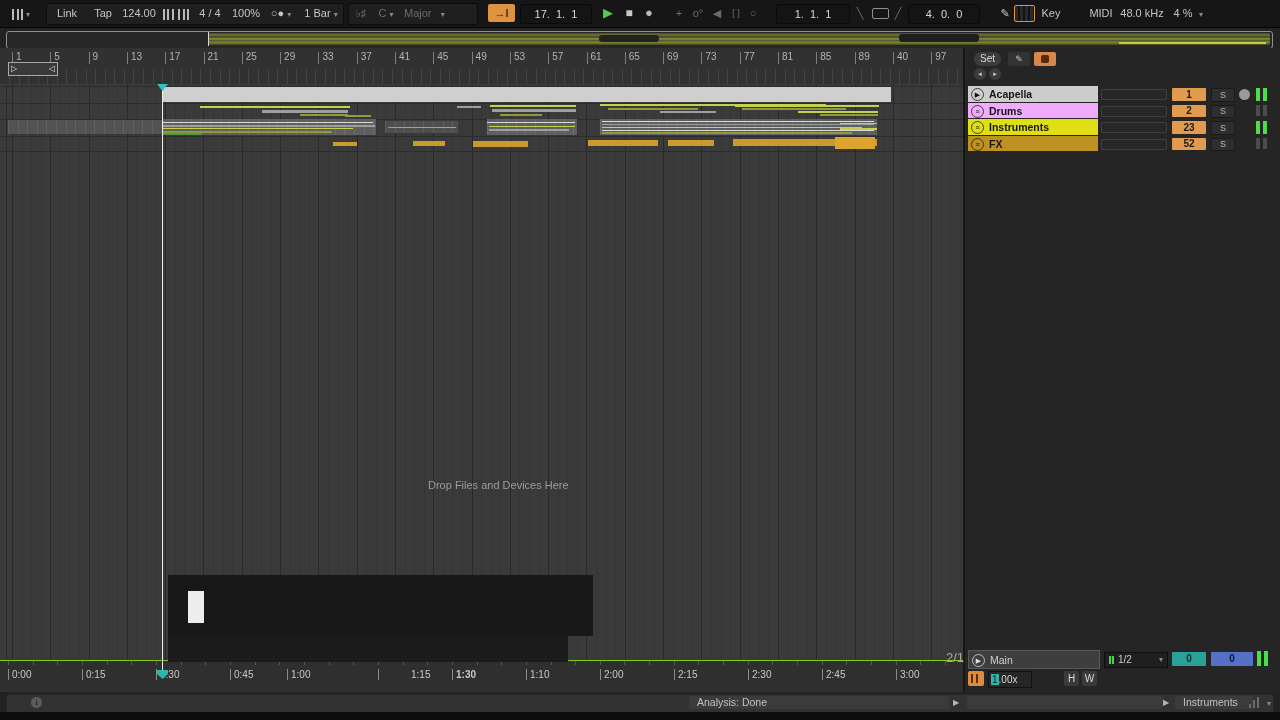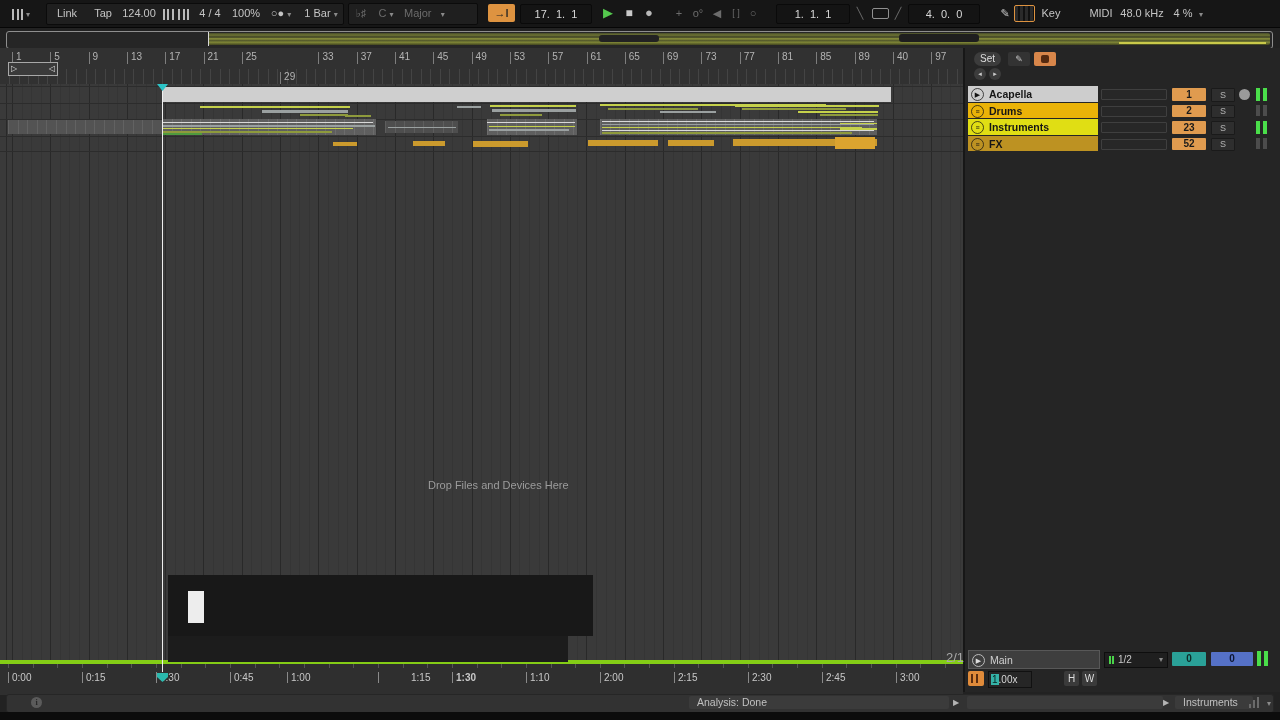--- a/index.html
+++ b/index.html
@@ -52,21 +52,21 @@
   .clip{position:absolute;}
   .blk{background-image:repeating-linear-gradient(90deg,rgba(255,255,255,0.12) 0 1px,rgba(255,255,255,0.04) 1px 9.6px);}
   .playhead{position:absolute;left:162px;top:0;width:1px;height:588px;background:#efefef;z-index:6;}
   .insmarker{position:absolute;left:157px;top:0;width:11px;height:7px;background:#2cc4c7;
      clip-path:polygon(0 0,100% 0,50% 100%);z-index:7;}
   .drophint{position:absolute;left:428px;top:395px;font-size:11px;color:#9b9b9b;z-index:2;}
   .ovlA{position:absolute;left:168px;top:491px;width:425px;height:61px;background:#181818;z-index:4;}
   .ovlB{position:absolute;left:168px;top:552px;width:400px;height:26px;background:#1c1c1c;z-index:4;}
   .ovlW{position:absolute;left:188px;top:507px;width:16px;height:32px;background:#ededed;z-index:5;}
   
-  .timeruler{position:absolute;left:0;top:660px;width:963px;height:31px;background:#2f2f2f;border-top:4px solid #84cc16;}
+  .timeruler{position:absolute;left:0;top:660px;width:963px;height:31px;background:#2f2f2f;border-top:1px solid #84cc16;}
   .timeruler .comb{position:absolute;left:8px;right:0;top:0;height:4px;
      background:repeating-linear-gradient(90deg,#555 0 1px,transparent 1px 24.66px);}
   .trlabel{position:absolute;top:8px;font-size:10px;color:#c8c8c8;border-left:1px solid #8a8a8a;padding-left:3px;line-height:11px;}
   .phmark{position:absolute;left:157px;top:9px;width:11px;height:9px;background:#2ab8ad;
      clip-path:polygon(0 0,100% 0,100% 45%,50% 100%,0 45%);z-index:7;}
   
   .rpanel{position:absolute;left:963px;top:48px;width:317px;height:644px;background:#252525;border-left:2px solid #171717;}
   .setbtn{position:absolute;left:974px;top:52px;width:27px;height:14px;background:#3c3c3c;border-radius:7px;
      color:#ddd;font-size:10px;line-height:14px;text-align:center;}
   .sqbtn{position:absolute;top:52px;width:22px;height:14px;border-radius:2px;background:#333;color:#c9c9c9;
@@ -191,21 +191,21 @@
 
 <div class="barruler">
   <div class="comb"></div>
 <div class="brlabel" style="left: 12px;">1</div>
       <div class="brlabel" style="left: 50.3px;">5</div>
       <div class="brlabel" style="left: 88.6px;">9</div>
       <div class="brlabel" style="left: 126.9px;">13</div>
       <div class="brlabel" style="left: 165.2px;">17</div>
       <div class="brlabel" style="left: 203.5px;">21</div>
       <div class="brlabel" style="left: 241.8px;">25</div>
-      <div class="brlabel" style="left: 280.1px; margin-top: 20px;">29</div>
+      <div class="brlabel" style="left: 280.1px;">29</div>
       <div class="brlabel" style="left: 318.4px;">33</div>
       <div class="brlabel" style="left: 356.7px;">37</div>
       <div class="brlabel" style="left: 395px;">41</div>
       <div class="brlabel" style="left: 433.3px;">45</div>
       <div class="brlabel" style="left: 471.6px;">49</div>
       <div class="brlabel" style="left: 509.9px;">53</div>
       <div class="brlabel" style="left: 548.2px;">57</div>
       <div class="brlabel" style="left: 586.5px;">61</div>
       <div class="brlabel" style="left: 624.8px;">65</div>
       <div class="brlabel" style="left: 663.1px;">69</div>
@@ -306,21 +306,21 @@
 <span class="lockbtn">
       <span class="lockglyph"></span>
     </span>
 <span class="cirbtn" style="left:974px">◂</span>
 <span class="cirbtn" style="left:989px">▸</span>
 
 <div class="trackrow" style="top: 86px; height: 16px; background: rgb(205, 205, 205);">
   <span class="ticon">▶</span>
   <span class="tname">Acapella</span>
 </div>
-<div class="trackrow" style="top: 103px; height: 15px; background: #eab308;">
+<div class="trackrow" style="top: 103px; height: 15px; background: #f0abfc;">
   <span class="ticon">≡</span>
   <span class="tname">Drums</span>
 </div>
 <div class="trackrow" style="top: 119px; height: 16px; background: rgb(224, 222, 20);">
   <span class="ticon">≡</span>
   <span class="tname">Instruments</span>
 </div>
 <div class="trackrow" style="top: 136px; height: 15px; background: rgb(189, 146, 34);">
   <span class="ticon">≡</span>
   <span class="tname">FX</span>

